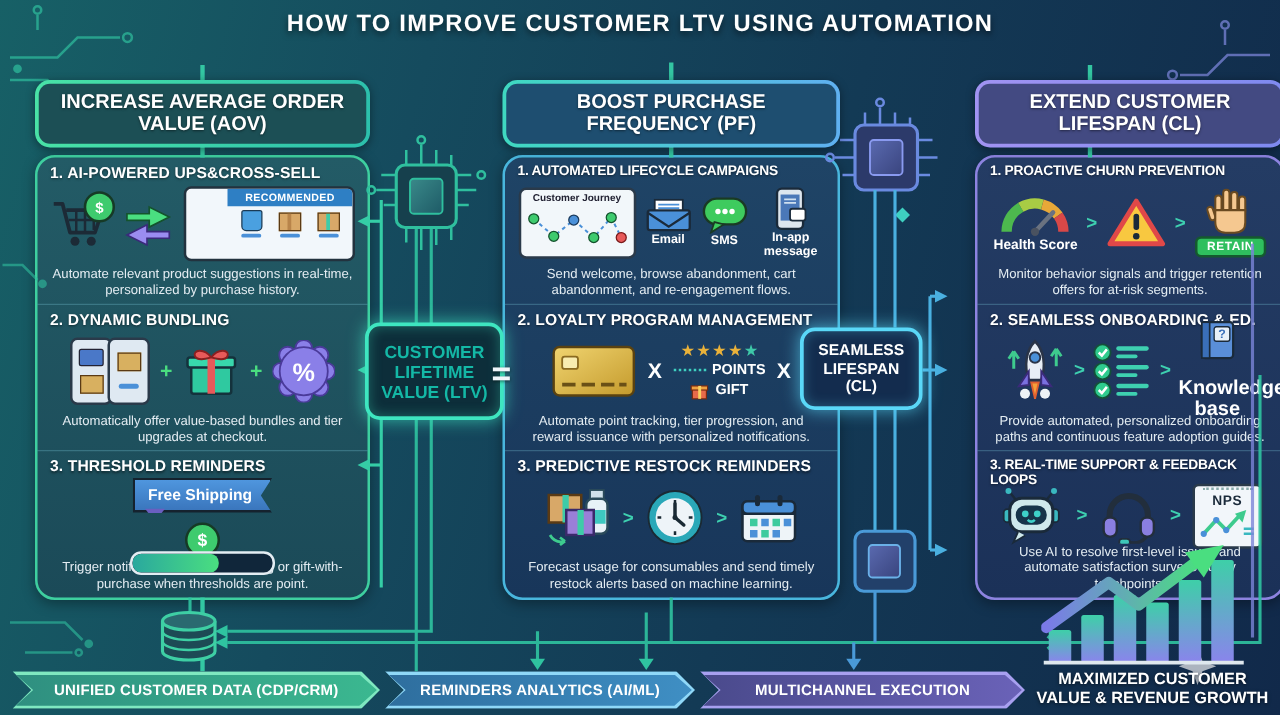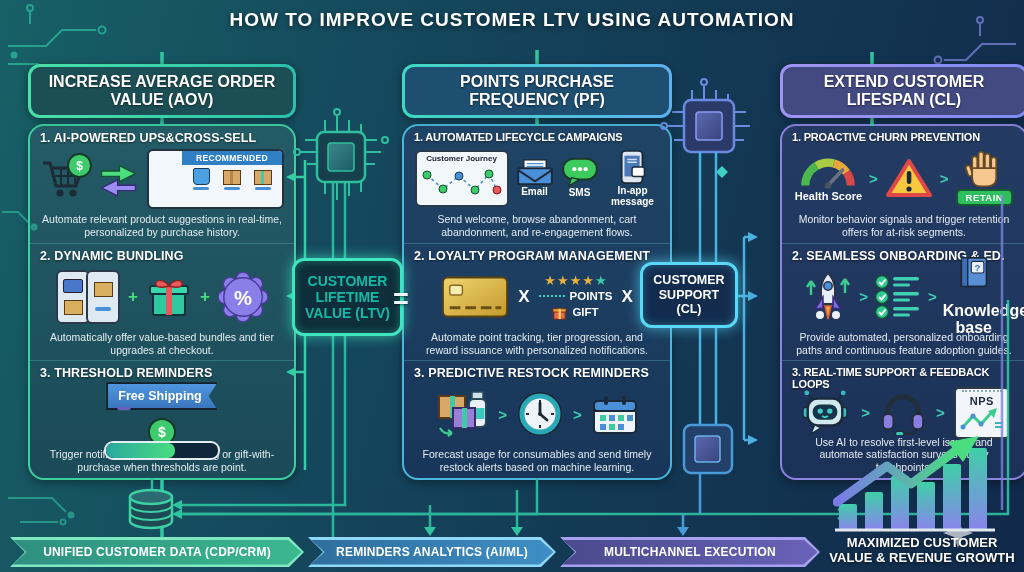--- a/index.html
+++ b/index.html
@@ -253,21 +253,21 @@
 
     <path d="M958,518 l4,11 11,4 -11,4 -4,11 -4,-11 -11,-4 11,-4 z" fill="#c8ccd4" opacity=".85"></path>
   </svg>
 
   <div class="title">HOW TO IMPROVE CUSTOMER LTV USING AUTOMATION</div>
 
   <div class="colhead h1">
       <div class="hin">INCREASE AVERAGE ORDER VALUE (AOV)</div>
     </div>
   <div class="colhead h2">
-      <div class="hin">POINTS PURCHASE FREQUENCY (PF)</div>
+      <div class="hin">BOOST PURCHASE FREQUENCY (PF)</div>
     </div>
   <div class="colhead h3">
       <div class="hin">EXTEND CUSTOMER LIFESPAN (CL)</div>
     </div>
 
   <div class="panel p1">
     <div class="section">
       <div class="sec-title">1. AI-POWERED UPS&amp;CROSS-SELL</div>
       <div class="icon-row">
         <div class="cartwrap">
@@ -616,21 +616,21 @@
             <path d="M36,16 h8 M36,20 h8" stroke="#3ab8c0" stroke-width="2"></path>
           </svg>
         </div>
       </div>
       <div class="sec-desc">Use AI to resolve first-level issues and automate satisfaction surveys at key touchpoints.</div>
     </div>
   </div>
 
   <div class="node node-ltv">CUSTOMER LIFETIME VALUE (LTV)</div>
   <div class="equals">=</div>
-  <div class="node node-cl">CUSTOMER SUPPORT (CL)</div>
+  <div class="node node-cl">SEAMLESS LIFESPAN (CL)</div>
 
   <svg class="growth" width="186" height="100" viewBox="0 0 186 100">
     <defs>
       <linearGradient id="barg" x1="0" y1="1" x2="0" y2="0">
         <stop offset="0" stop-color="#8a84ec"></stop>
           <stop offset="1" stop-color="#3ecfa8"></stop>
       </linearGradient>
       <linearGradient id="agrad" x1="0" y1="0" x2="1" y2="0">
         <stop offset="0" stop-color="#7a7ae8"></stop>
           <stop offset="1" stop-color="#4ade80"></stop>

